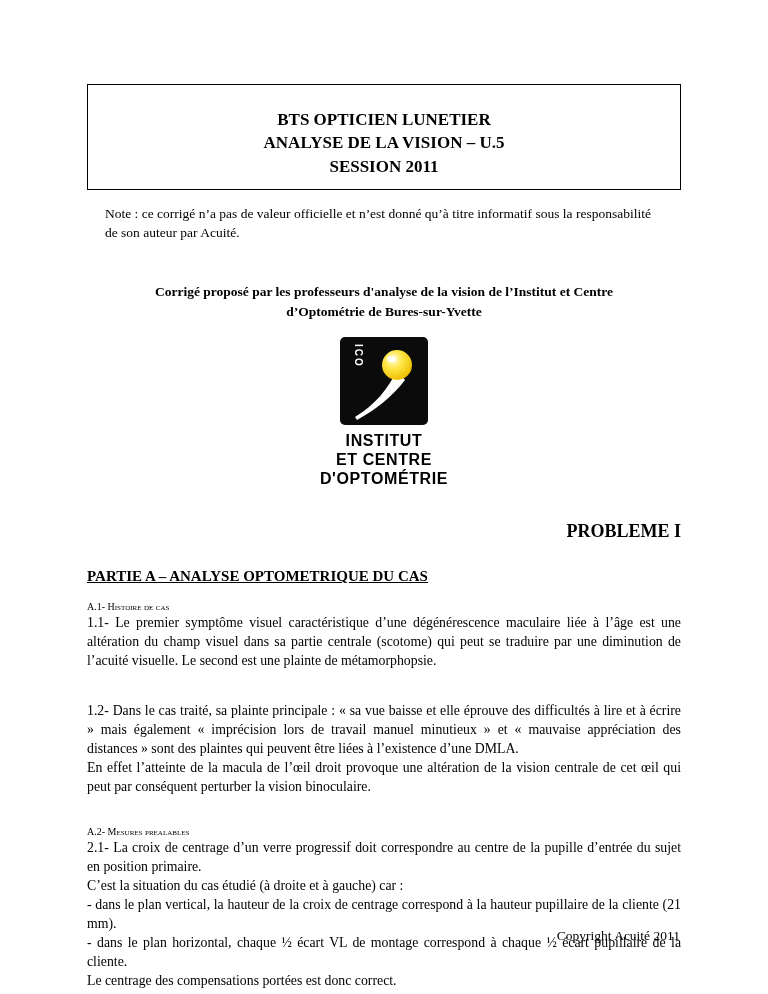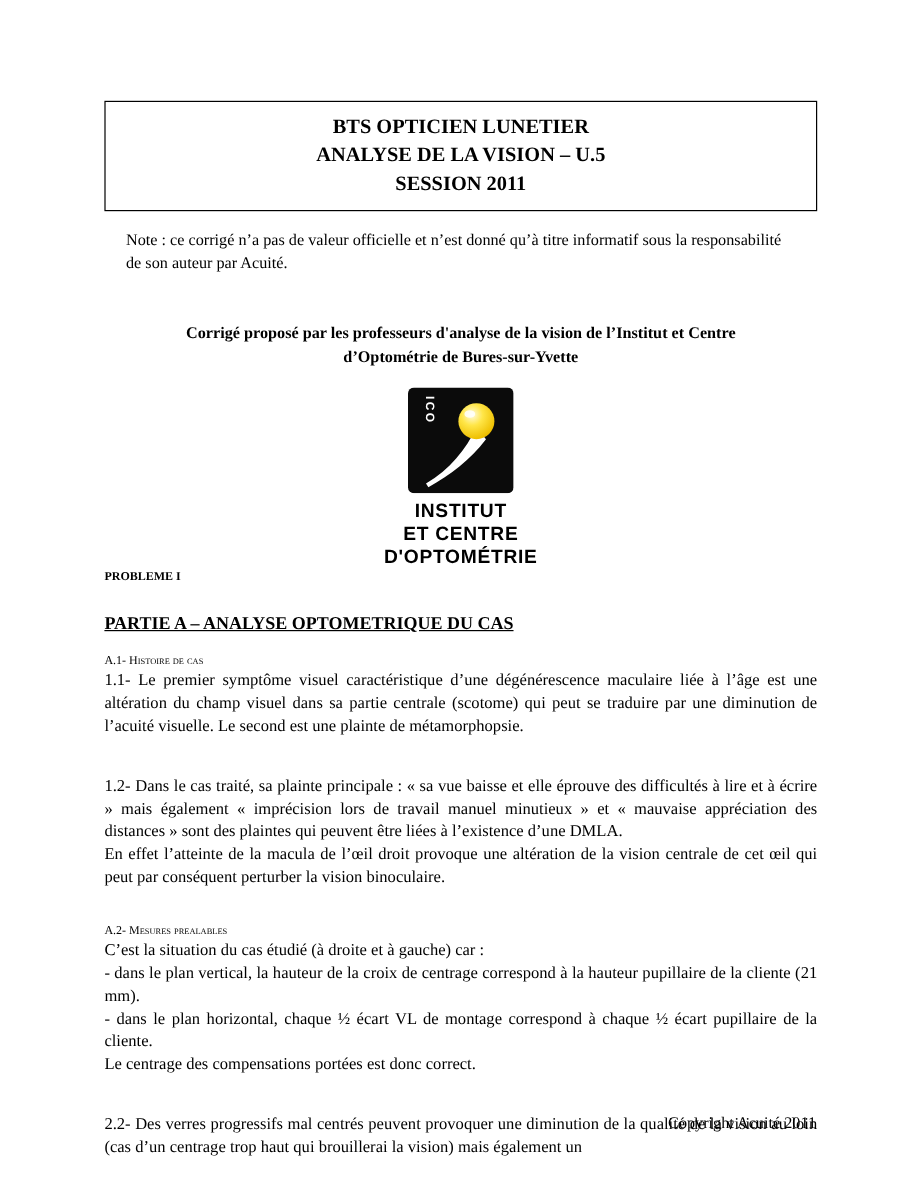--- a/index.html
+++ b/index.html
@@ -12,21 +12,21 @@
     font-family: "Liberation Serif", serif;
     color: #000;
   }
   .content {
     width: 594px;
     margin: 0 auto;
     padding-top: 84px;
   }
   .title-box {
     border: 1px solid #000;
-    padding: 9px 10px 11px;
+    padding: 23px 10px 11px;
     text-align: center;
     font-weight: bold;
     font-size: 17px;
     line-height: 1.38;
   }
   .note {
     margin-top: 15px;
     font-size: 13.5px;
     line-height: 1.4;
     padding: 0 18px;
@@ -51,23 +51,24 @@
   }
   .logo-sub {
     font-family: "Liberation Sans", sans-serif;
     font-weight: bold;
     font-size: 7.5px;
     line-height: 1.3;
     letter-spacing: 0.5px;
     margin-top: 3px;
   }
   .probleme {
-    text-align: left;
+    margin-top: 32px;
+    text-align: right;
     font-weight: bold;
-    font-size: 10px;
+    font-size: 18px;
   }
   .partie {
     margin-top: 26px;
     font-size: 15px;
     text-decoration: underline;
   }
   .section-heading {
     margin-top: 16px;
     font-weight: normal;
     font-size: 10px;
@@ -131,20 +132,21 @@
   <h2 class="probleme">PROBLEME I</h2>
 
   <h3 class="partie">PARTIE A – ANALYSE OPTOMETRIQUE DU CAS</h3>
 
   <h4 class="section-heading tight">A.1- Histoire de cas</h4>
   <p class="para">1.1- Le premier symptôme visuel caractéristique d’une dégénérescence maculaire liée à l’âge est une altération du champ visuel dans sa partie centrale (scotome) qui peut se traduire par une diminution de l’acuité visuelle. Le second est une plainte de métamorphopsie.</p>
   <p class="para gap">1.2- Dans le cas traité, sa plainte principale : « sa vue baisse et elle éprouve des difficultés à lire et à écrire »  mais également  « imprécision lors de travail manuel minutieux » et « mauvaise appréciation des distances » sont des plaintes qui peuvent être liées à l’existence d’une DMLA.</p>
   <p class="para">En effet l’atteinte de la macula de l’œil droit provoque une altération de la vision centrale de cet œil qui peut par conséquent perturber la vision binoculaire.</p>
 
   <h4 class="section-heading big-gap tight">A.2- Mesures prealables</h4>
+  <p class="para">2.1- La croix de centrage d’un verre progressif doit correspondre au centre de la pupille d’entrée du sujet en position primaire.</p>
   <p class="para">C’est la situation du cas étudié (à droite et à gauche) car :</p>
   <p class="para">- dans le plan vertical, la hauteur de la croix de centrage correspond à la hauteur pupillaire de la cliente (21 mm).</p>
   <p class="para">- dans le plan horizontal, chaque ½ écart VL de montage correspond à chaque ½ écart pupillaire de la cliente.</p>
   <p class="para">Le centrage des compensations portées est donc correct.</p>
   <p class="para gap">2.2- Des verres progressifs mal centrés peuvent provoquer une diminution de la qualité de la vision au loin (cas d’un centrage trop haut qui brouillerai la vision) mais également un</p>
 
 </div>
 
 <div class="copyright">Copyright Acuité 2011</div>
 

